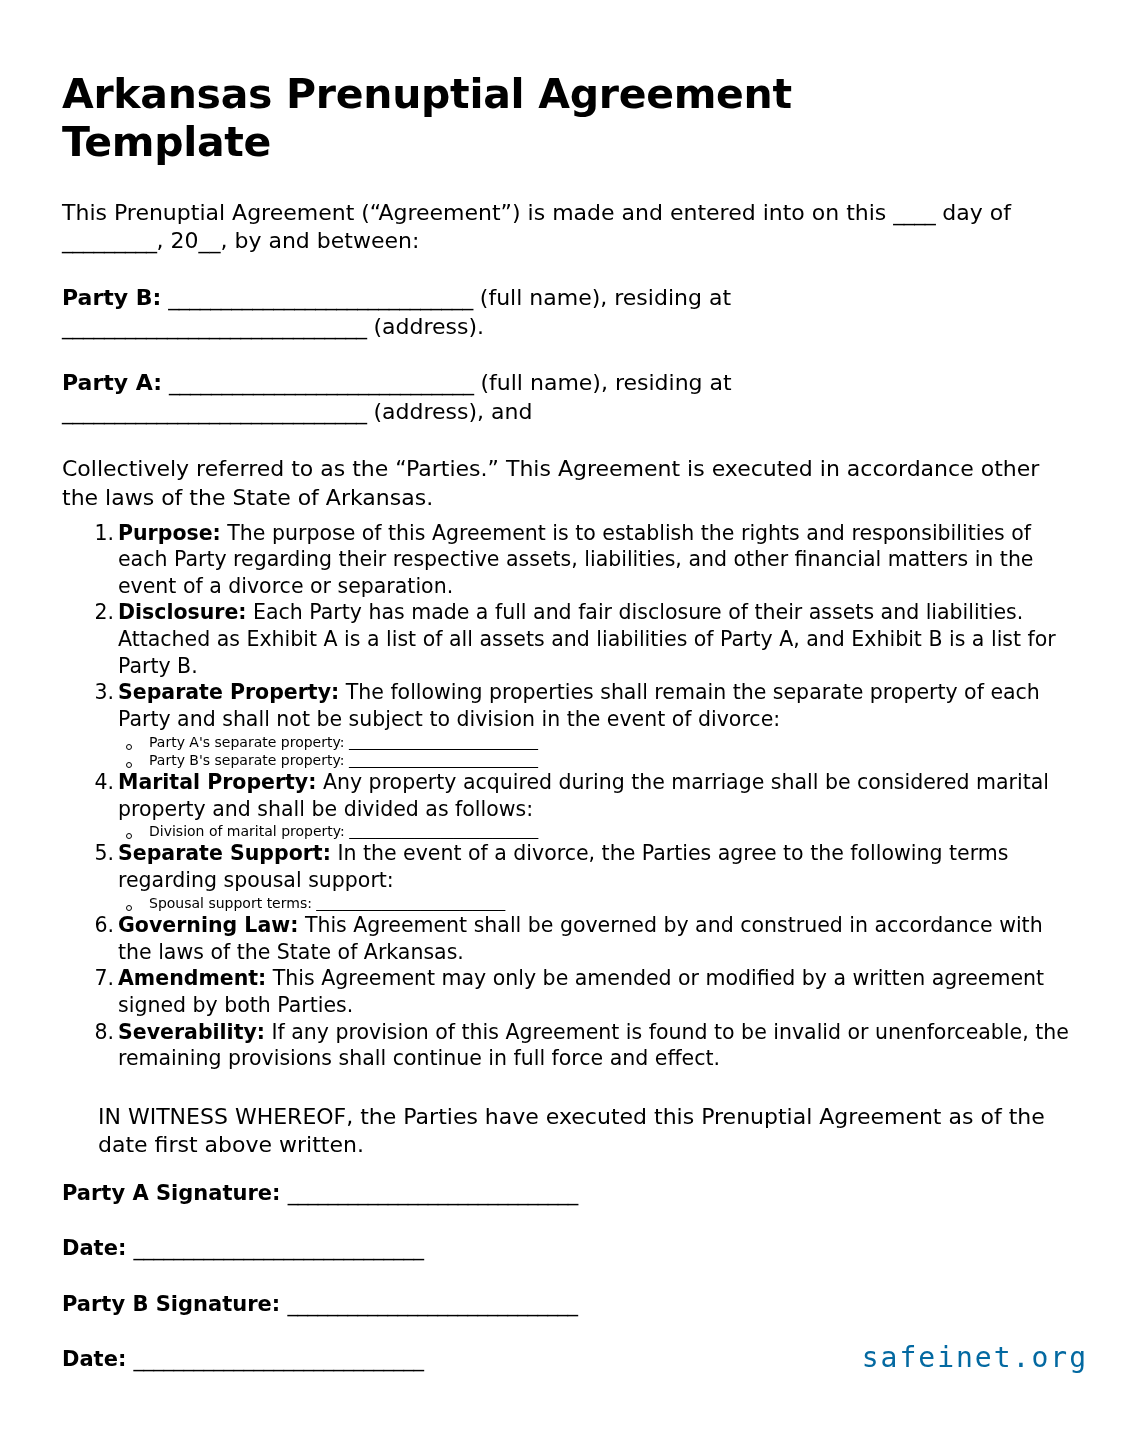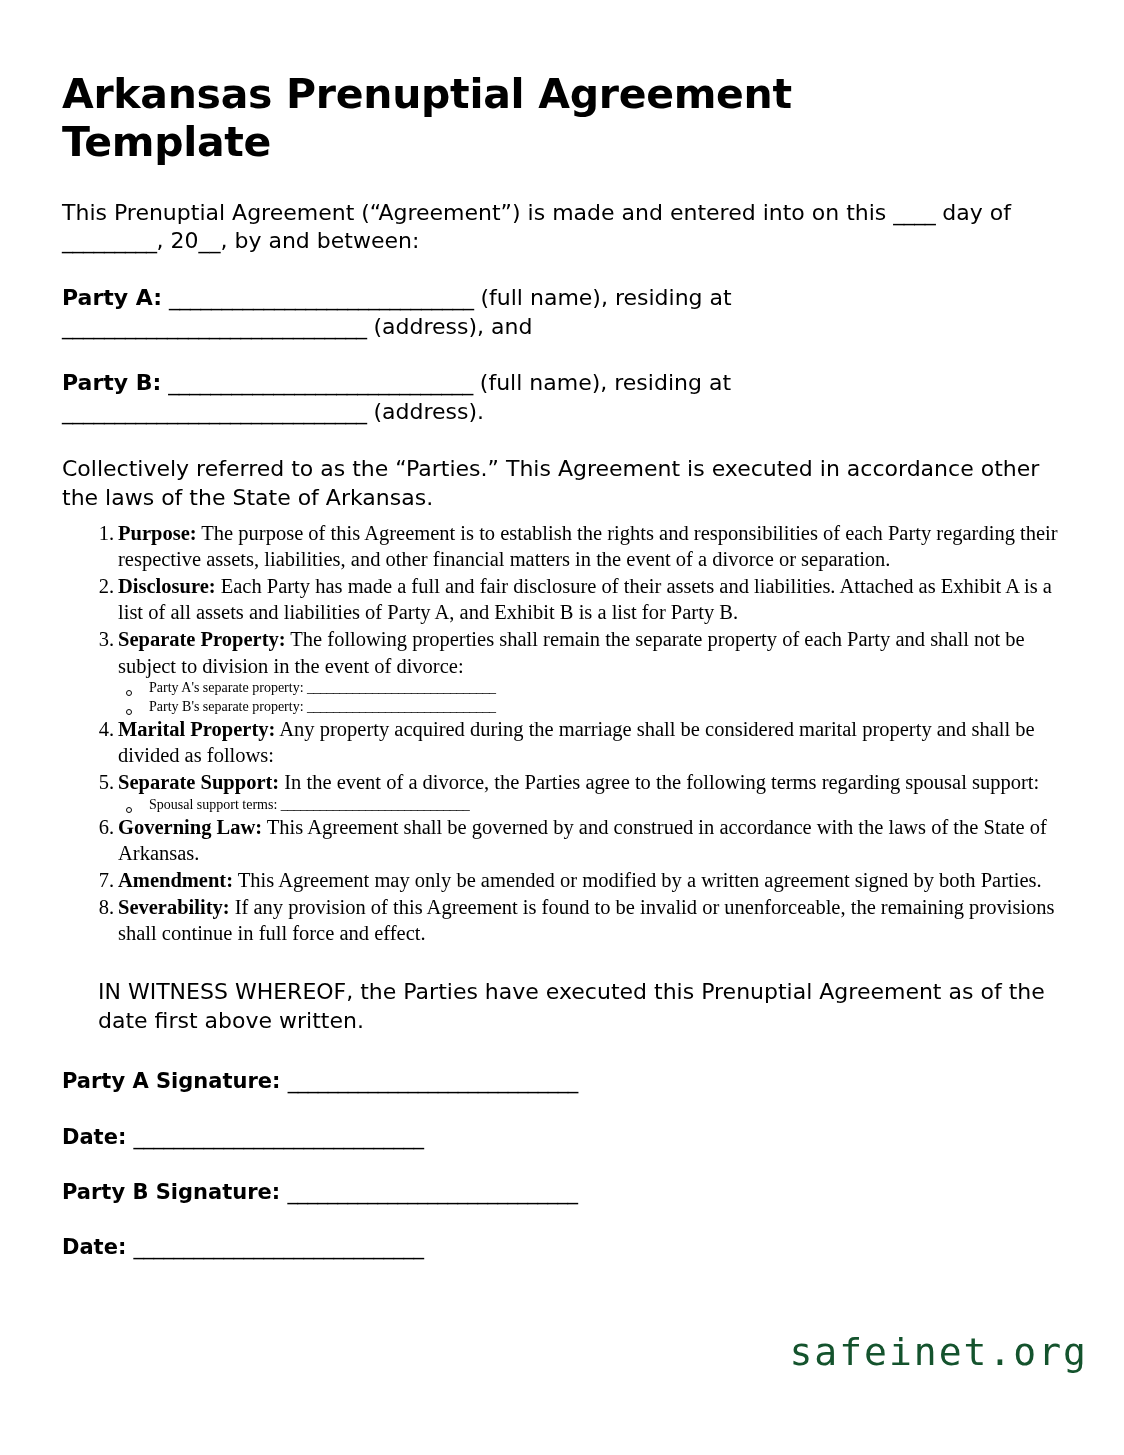--- a/index.html
+++ b/index.html
@@ -51,21 +51,20 @@
     list-style: none;
     counter-reset: mainitem;
   }
   ol.main-list > li {
     position: relative;
     counter-increment: mainitem;
     padding-left: 56px;
     font-size: 20.5px;
     line-height: 1.30;
     max-width: 1002px;
-    font-family: Liberation Serif, serif;
   }
   ol.main-list > li::before {
     content: counter(mainitem) ".";
     position: absolute;
     left: 26px;
     top: 0;
     width: 26px;
     text-align: right;
     font-weight: normal;
   }
@@ -87,75 +86,77 @@
     top: 11px;
     width: 6px;
     height: 6px;
     border: 1.5px solid #000;
     border-radius: 50%;
     box-sizing: border-box;
   }
 
   .witness { margin-top: 31px; max-width: 1002px; margin-left: 36px; }
 
-  .sig-block { margin-top: 33px; }
+  .sig-block { margin-top: 20px; }
   .sig-line {
     font-size: 21px;
     font-weight: bold;
     line-height: 1.30;
     margin: 0 0 28px 0;
   }
   .sig-line .blank { font-weight: normal; }
 
   .watermark {
     position: absolute;
     right: 36px;
     bottom: 26px;
     font-family: "DejaVu Sans Mono", "Liberation Mono", monospace;
-    font-size: 38px;
+    font-size: 28px;
     letter-spacing: 2px;
-    color: #14532d;
+    color: #0369a1;
     white-space: nowrap;
     margin-top: 22px;
   }
 </style>
 </head>
 <body>
 
 <div class="page">
 
   <h1 class="doc-title">Arkansas Prenuptial Agreement Template</h1>
 
   <p class="para para-intro">
     <span>This Prenuptial Agreement (“Agreement”) is made and entered into on this </span><span class="blank">____</span><span> day of </span><span class="blank">_________</span><span>, 20__, by and between:</span>
   </p>
 
   <div class="party-block">
     <p class="para">
-      <b>Party A:</b> <span class="blank">_____________________________</span><span> (full name), residing at </span><span class="blank">_____________________________</span><span> (address), and</span>
+      <b>Party B:</b> <span class="blank">_____________________________</span><span> (full name), residing at </span><span class="blank">_____________________________</span><span> (address).</span>
     </p>
   </div>
 
   <div class="party-block">
     <p class="para">
-      <b>Party B:</b> <span class="blank">_____________________________</span><span> (full name), residing at </span><span class="blank">_____________________________</span><span> (address).</span>
+      <b>Party A:</b> <span class="blank">_____________________________</span><span> (full name), residing at </span><span class="blank">_____________________________</span><span> (address), and</span>
     </p>
   </div>
 
   <p class="para collective">Collectively referred to as the “Parties.” This Agreement is executed in accordance other the laws of the State of Arkansas.</p>
 
 
   <ol class="main-list" id="clause-list">
       <li><b>Purpose:</b><span> The purpose of this Agreement is to establish the rights and responsibilities of each Party regarding their respective assets, liabilities, and other financial matters in the event of a divorce or separation.</span></li>
       <li><b>Disclosure:</b><span> Each Party has made a full and fair disclosure of their assets and liabilities. Attached as Exhibit A is a list of all assets and liabilities of Party A, and Exhibit B is a list for Party B.</span></li>
       <li><b>Separate Property:</b><span> The following properties shall remain the separate property of each Party and shall not be subject to division in the event of divorce:</span><ul class="sub-list">
           <li><span>Party A's separate property: </span><span class="blank">_____________________________</span></li>
           <li><span>Party B's separate property: </span><span class="blank">_____________________________</span></li>
         </ul></li>
-      <li><b>Marital Property:</b><span> Any property acquired during the marriage shall be considered marital property and shall be divided as follows:</span></li>
+      <li><b>Marital Property:</b><span> Any property acquired during the marriage shall be considered marital property and shall be divided as follows:</span><ul class="sub-list">
+          <li><span>Division of marital property: </span><span class="blank">_____________________________</span></li>
+        </ul></li>
       <li><b>Separate Support:</b><span> In the event of a divorce, the Parties agree to the following terms regarding spousal support:</span><ul class="sub-list">
           <li><span>Spousal support terms: </span><span class="blank">_____________________________</span></li>
         </ul></li>
       <li><b>Governing Law:</b><span> This Agreement shall be governed by and construed in accordance with the laws of the State of Arkansas.</span></li>
       <li><b>Amendment:</b><span> This Agreement may only be amended or modified by a written agreement signed by both Parties.</span></li>
       <li><b>Severability:</b><span> If any provision of this Agreement is found to be invalid or unenforceable, the remaining provisions shall continue in full force and effect.</span></li>
     </ol>
 
   <p class="para witness">IN WITNESS WHEREOF, the Parties have executed this Prenuptial Agreement as of the date first above written.</p>
 

